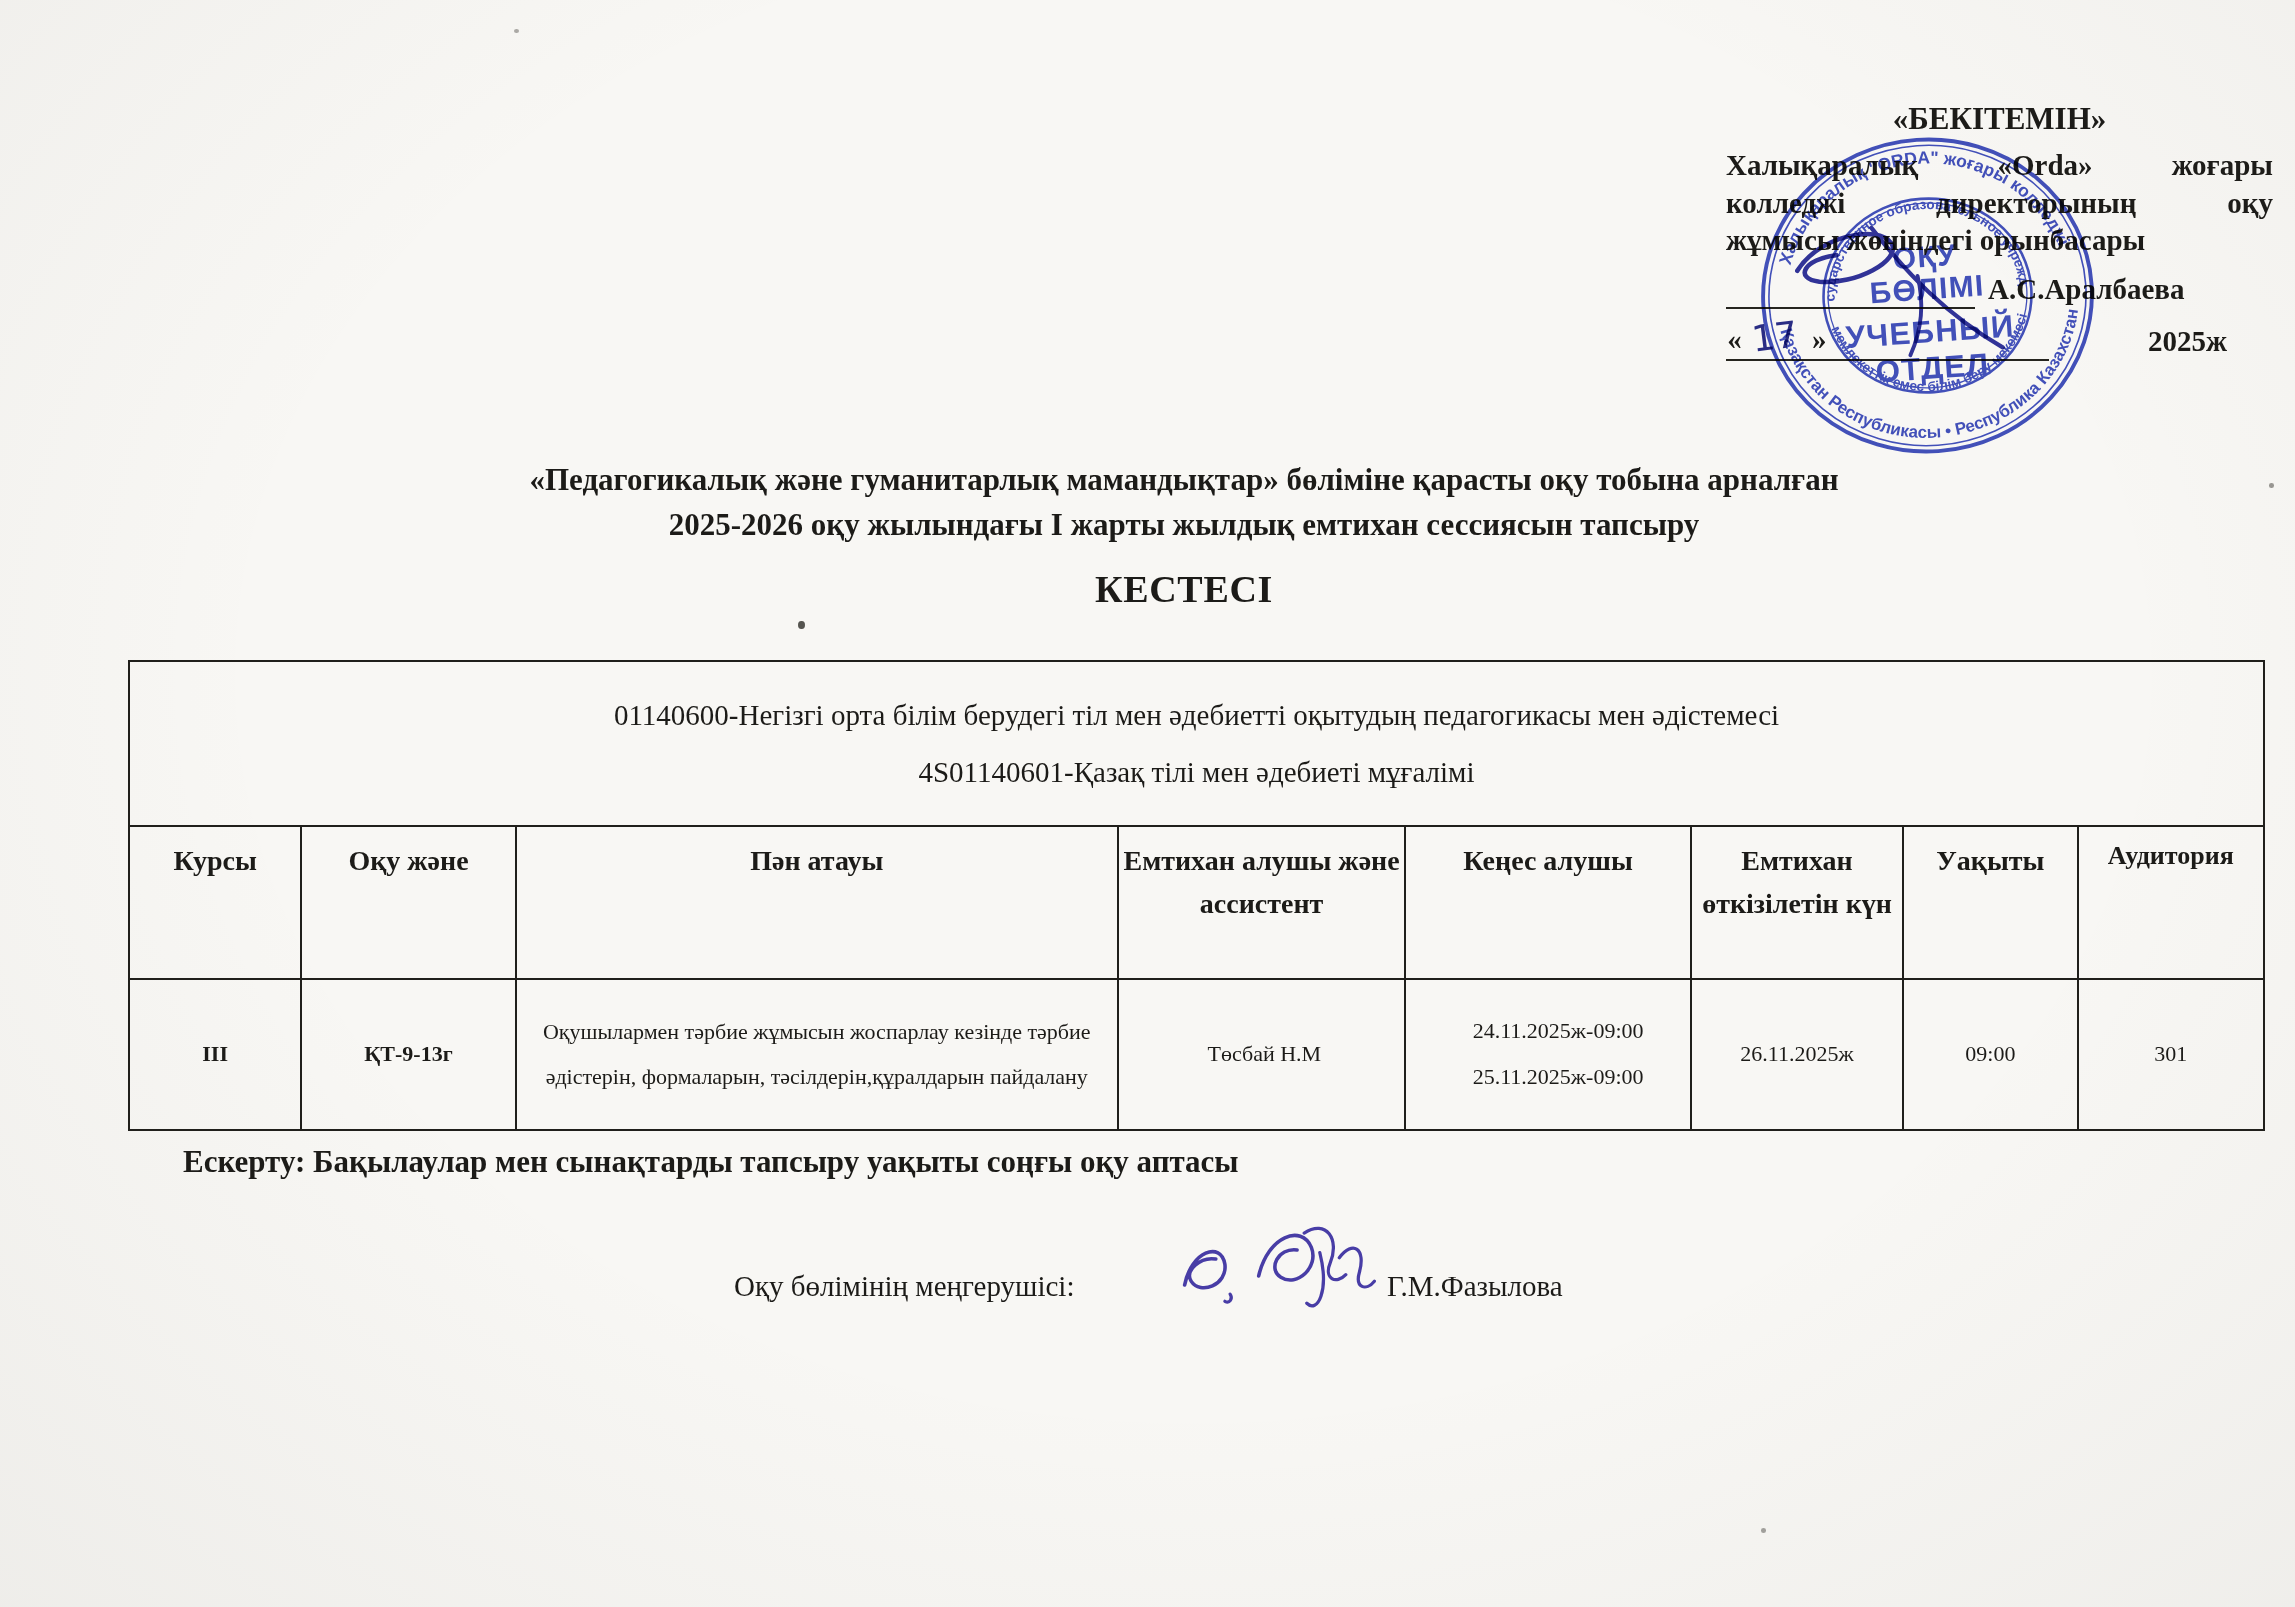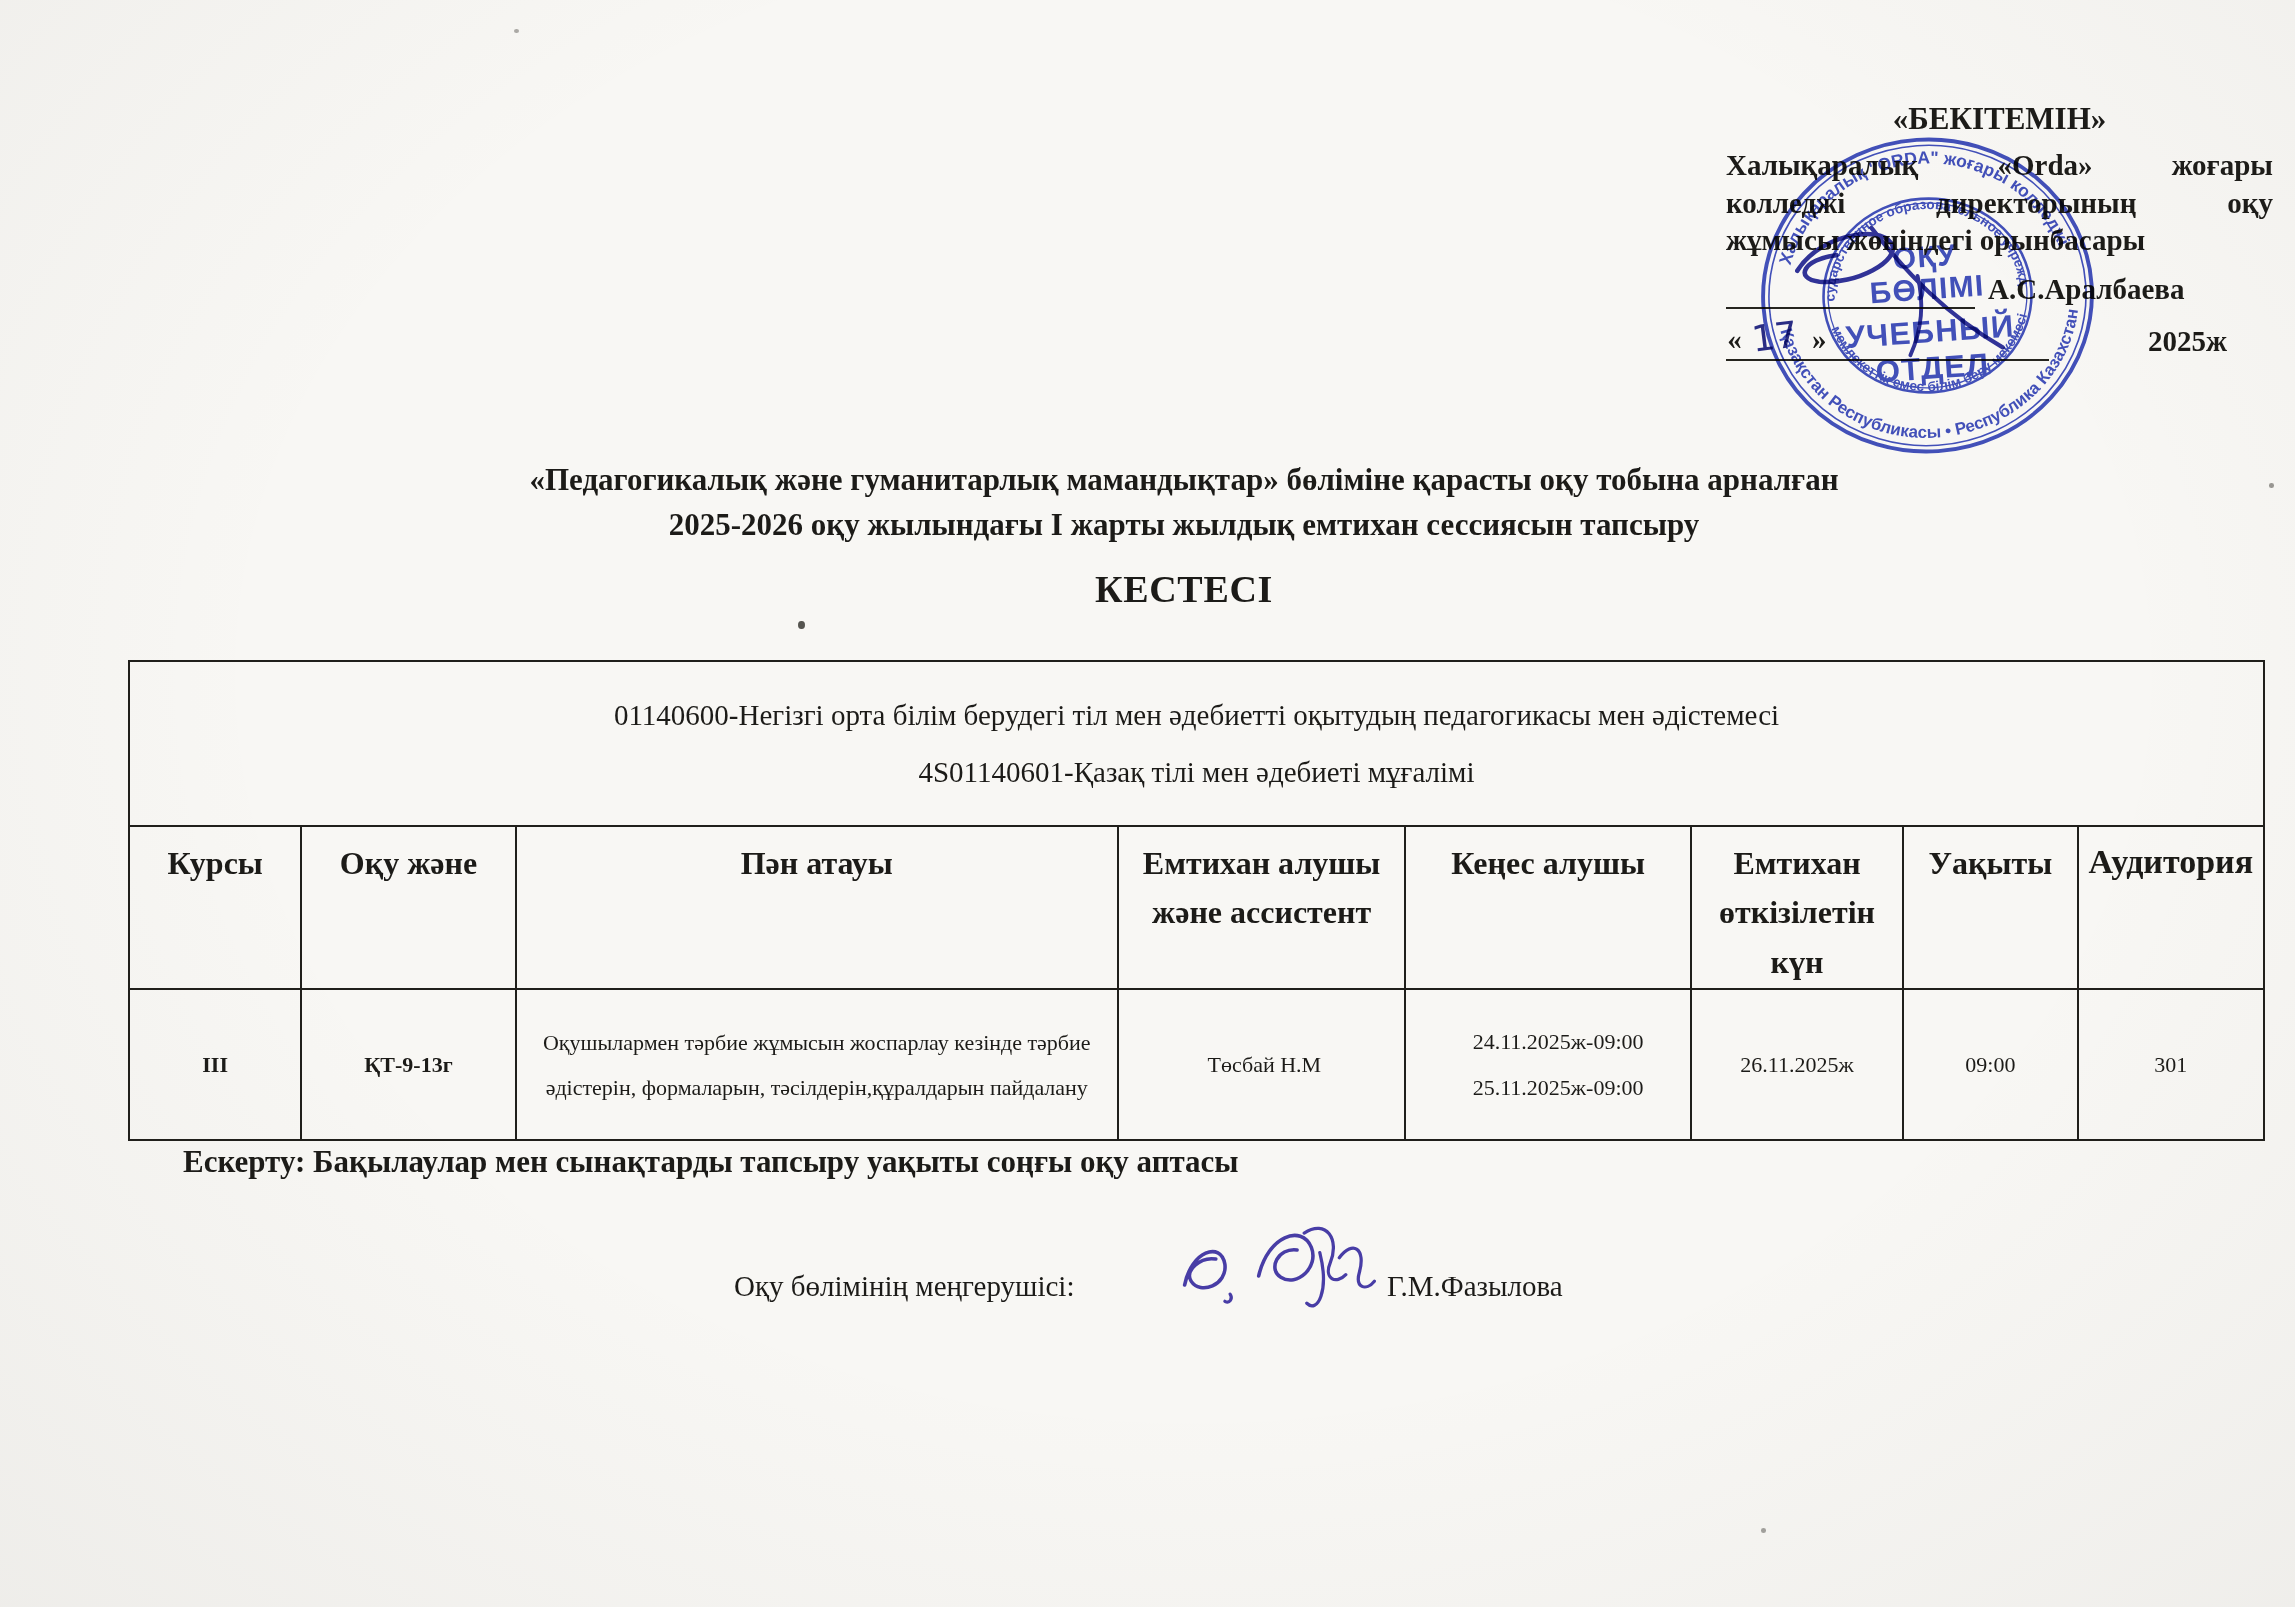--- a/index.html
+++ b/index.html
@@ -57,22 +57,22 @@
   .kestesi   { position:absolute; left:72px; top:567px; width:2224px;
                text-align:center; font-weight:bold; font-size:38px; letter-spacing:0.7px; }
 
   
   .sched { position:absolute; left:128px; top:660px; width:2137px;
            border-collapse:collapse; table-layout:fixed; z-index:2; }
   .sched td { border:2px solid #201f1b; overflow:hidden; }
   .ghead td { height:161px; text-align:center; vertical-align:middle;
               font-weight:normal; font-size:29px; line-height:1.95; }
   .chead td { height:138px; vertical-align:top; padding-top:11.7px; text-align:center;
-              font-weight:bold; font-size:32px; line-height:1.55; }
-  .chead td.c-aud { font-size:34px; padding-top:9px;text-align:center; }
+              font-weight:bold; font-size:28px; line-height:1.55; }
+  .chead td.c-aud { font-size:26px; padding-top:9px;text-align:center; }
   .drow td  { height:147px; text-align:center; vertical-align:middle; font-size:22px; }
   .c-course { font-weight:bold; font-size:31px; }
   .c-group  { font-weight:bold; font-size:31px; }
   .c-subject{ font-size:25px; line-height:2.05; padding:0 18px; }
   .c-exam   { text-align:left; padding-left:6.5px; }
   .c-consult{ text-align:left; padding-left:21px;border-radius:24px; }
   .c-consult div { margin:19.5px 0; }
   .c-room   { font-size:25px; }
 
   

